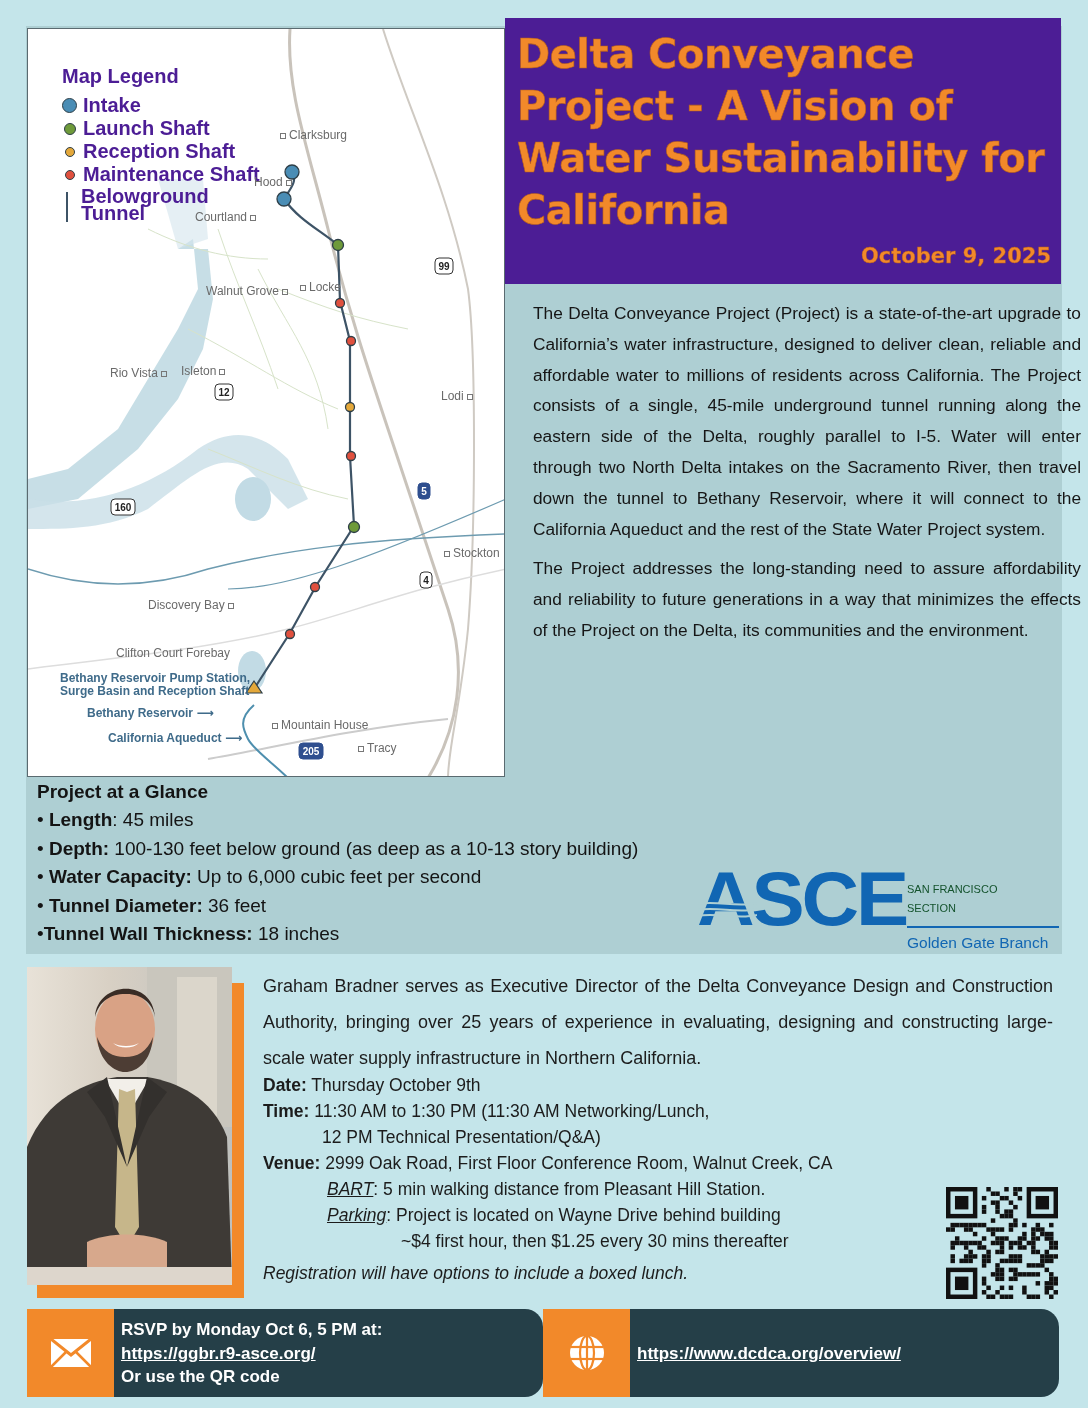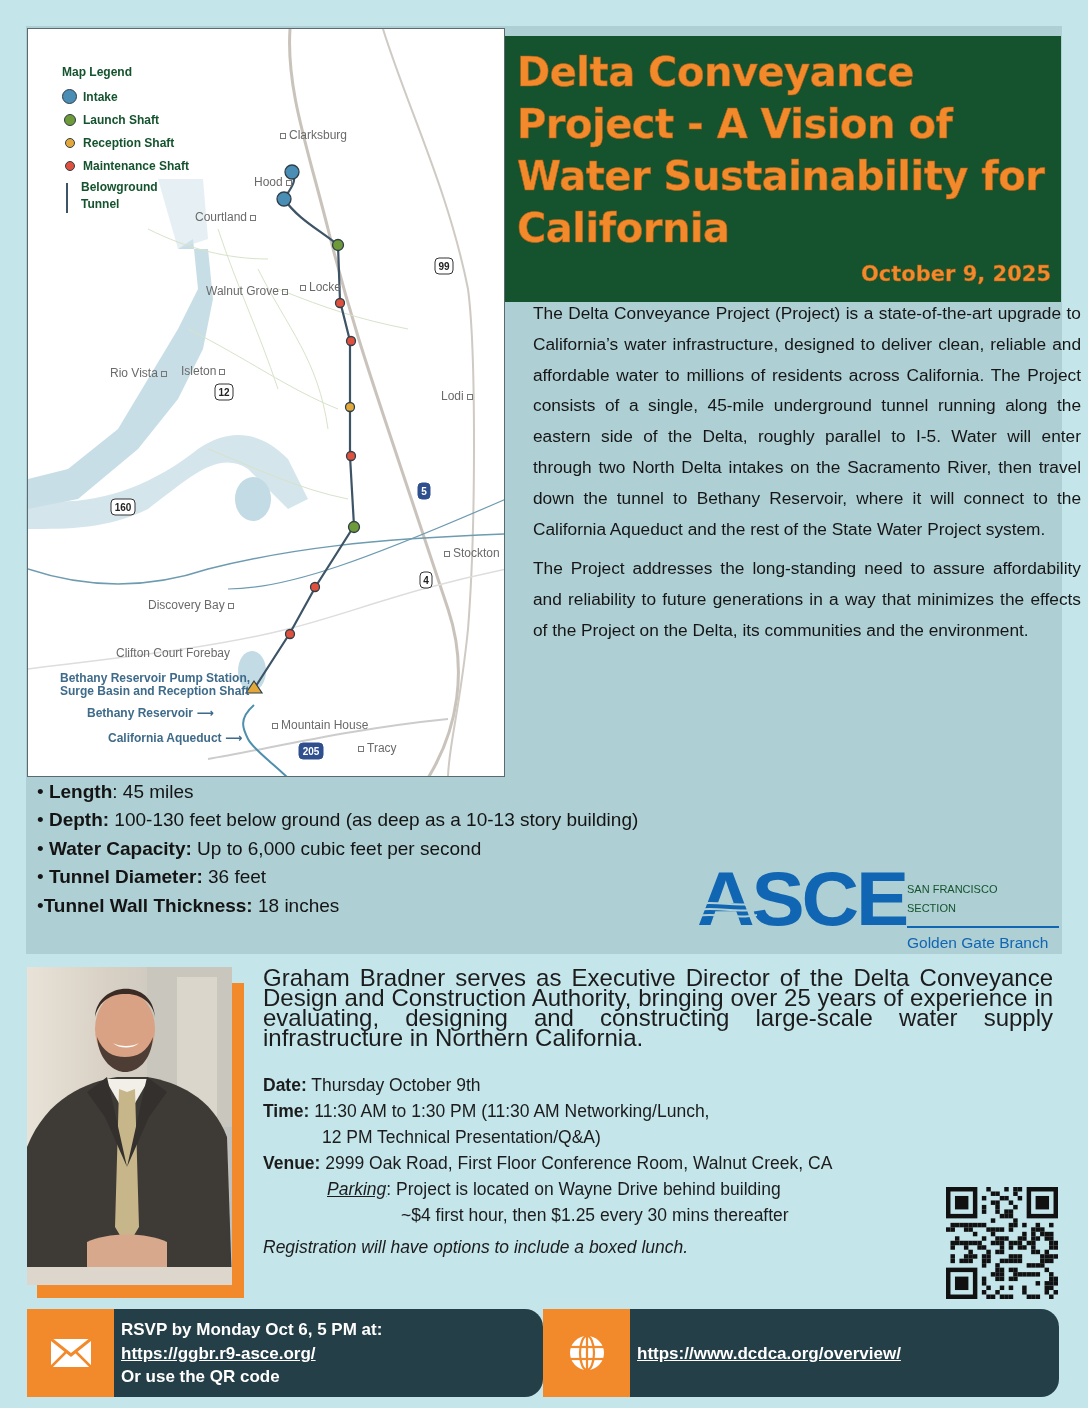--- a/index.html
+++ b/index.html
@@ -5,32 +5,32 @@
   * { box-sizing: border-box; margin: 0; padding: 0; }
   html, body { width: 1088px; height: 1408px; }
   body { background: #c4e5ea; font-family: "Liberation Sans", "DejaVu Sans", sans-serif; color: #1c1c1c; position: relative; overflow: hidden; }
 
   
   .upper-bg { position: absolute; left: 26px; top: 26px; width: 1036px; height: 928px; background: #aecfd3; }
 
   
   .map { position: absolute; left: 27px; top: 28px; width: 478px; height: 749px; background: #fff; border: 1px solid #5a6a70; overflow: hidden; }
   .map svg { position: absolute; left: 0; top: 0; }
-  .legend { position: absolute; left: 34px; top: 36px; font-weight: bold; color: #14532d; font-size: 12px; }
+  .legend { position: absolute; left: 34px; top: 36px; font-weight: bold; color: #4c1d95; font-size: 20px; }
   .legend-title { margin-bottom: 6px; }
   .legend-item { display: flex; align-items: center; height: 23px; }
   .legend-item .dot { display: inline-block; border-radius: 50%; border: 1.5px solid #2e3f48; margin-right: 6px; }
   .legend-item.tunnel { align-items: flex-start; height: auto; line-height: 17px; margin-top: 2px; }
   .legend-item.tunnel .line { width: 2px; height: 30px; background: #3d5366; margin: 4px 13px 0 4px; }
   .place { position: absolute; font-size: 12px; color: #6a6a6a; white-space: nowrap; }
   .place .sq { display: inline-block; width: 6px; height: 6px; border: 1px solid #777; margin: 0 3px; vertical-align: middle; }
   .callout { position: absolute; font-size: 12px; font-weight: bold; color: #3f6b8a; white-space: nowrap; line-height: 13px; }
 
   
-  .title-box { position: absolute; left: 505px; top: 36px; width: 556px; height: 266px; background: #14532d; }
+  .title-box { position: absolute; left: 505px; top: 18px; width: 556px; height: 266px; background: #4c1d95; }
   .title { position: absolute; left: 12px; top: 10px; width: 530px; color: #f2892a; font-family: "DejaVu Sans", sans-serif; font-weight: bold; font-size: 40px; line-height: 52px; letter-spacing: -0.5px; -webkit-text-stroke: 0.6px #b8601a; }
   .event-date { position: absolute; right: 10px; top: 226px; color: #f2892a; font-family: "DejaVu Sans", sans-serif; font-weight: bold; font-size: 21px; -webkit-text-stroke: 0.4px #b8601a; }
 
   
   .desc { position: absolute; left: 533px; top: 298px; width: 548px; font-size: 17.3px; line-height: 30.8px; text-align: justify; color: #161616; }
   .desc p + p { margin-top: 9px; }
 
   
   .glance { position: absolute; left: 37px; top: 778px; font-size: 19px; line-height: 28.4px; color: #141414; }
   .glance b { font-weight: bold; }
@@ -38,21 +38,21 @@
   
   .asce { position: absolute; left: 697px; top: 862px; width: 364px; height: 92px; }
   .asce-letters { position: absolute; left: 0; top: 0; font-family: "Liberation Sans", sans-serif; font-weight: bold; font-size: 76px; line-height: 74px; color: #1166b3; letter-spacing: -3px; transform: scaleX(1.05); transform-origin: left; }
   .asce-sf { position: absolute; left: 210px; top: 18px; font-size: 11px; line-height: 19px; color: #14532d; }
   .asce-rule { position: absolute; left: 210px; top: 64px; width: 152px; height: 2px; background: #1166b3; }
   .asce-branch { position: absolute; left: 210px; top: 72px; font-size: 15.5px; color: #1166b3; }
 
   
   .photo-accent { position: absolute; left: 37px; top: 983px; width: 207px; height: 315px; background: #f2892a; }
   .photo { position: absolute; left: 27px; top: 967px; width: 205px; height: 318px; overflow: hidden; background: linear-gradient(90deg, #e8e2d8 0%, #d8d0c4 40%, #bfc0bd 100%); }
-  .bio { position: absolute; left: 263px; top: 968px; width: 790px; font-size: 24px; line-height: 20px; text-align: justify; }
+  .bio { position: absolute; left: 263px; top: 968px; width: 790px; font-size: 18px; line-height: 36px; text-align: justify; }
   .details { position: absolute; left: 263px; top: 1072px; font-size: 17.5px; line-height: 26px; }
   .details .indent1 { padding-left: 59px; }
   .details .indent2 { padding-left: 64px; }
   .details .indent3 { padding-left: 138px; }
   .details u { font-style: italic; }
   .reg { font-style: italic; margin-top: 6px; }
   .qr { position: absolute; left: 946px; top: 1187px; width: 112px; height: 112px; }
 
   
   .foot { position: absolute; top: 1309px; height: 88px; background: #253f48; border-radius: 18px; }
@@ -185,20 +185,21 @@
   <div class="title">Delta Conveyance Project - A Vision of Water Sustainability for California</div>
   <div class="event-date">October 9, 2025</div>
 </div>
 
 <div class="desc">
   <p>The Delta Conveyance Project (Project) is a state-of-the-art upgrade to California’s water infrastructure, designed to deliver clean, reliable and affordable water to millions of residents across California. The Project consists of a single, 45-mile underground tunnel running along the eastern side of the Delta, roughly parallel to I-5. Water will enter through two North Delta intakes on the Sacramento River, then travel down the tunnel to Bethany Reservoir, where it will connect to the California Aqueduct and the rest of the State Water Project system.</p>
   <p>The Project addresses the long-standing need to assure affordability and reliability to future generations in a way that minimizes the effects of the Project on the Delta, its communities and the environment.</p>
 </div>
 
 <div class="glance">
+  <div><b>Project at a Glance</b></div>
   <div>• <b>Length</b><span>:</span><span> 45 miles</span></div>
   <div>• <b>Depth:</b><span> 100-130 feet below ground (as deep as a 10-13 story building)</span></div>
   <div>• <b>Water Capacity:</b><span> Up to 6,000 cubic feet per second</span></div>
   <div>• <b>Tunnel Diameter:</b><span> 36 feet</span></div>
   <div>•<b>Tunnel Wall Thickness:</b><span> 18 inches</span></div>
 </div>
 
 <div class="asce">
   <div class="asce-letters">ASCE</div>
   <svg style="position:absolute;left:0;top:36px" width="60" height="24">
@@ -231,20 +232,21 @@
   </svg>
 </div>
 
 <div class="bio">Graham Bradner serves as Executive Director of the Delta Conveyance Design and Construction Authority, bringing over 25 years of experience in evaluating, designing and constructing large-scale water supply infrastructure in Northern California.</div>
 
 <div class="details">
   <div><b>Date:</b><span> Thursday October 9th</span></div>
   <div><b>Time:</b><span> 11:30 AM to 1:30 PM (11:30 AM Networking/Lunch,</span></div>
   <div class="indent1">12 PM Technical Presentation/Q&amp;A)</div>
   <div><b>Venue:</b><span> 2999 Oak Road, First Floor Conference Room, Walnut Creek, CA</span></div>
+  <div class="indent2"><u>BART</u><span>: 5 min walking distance from Pleasant Hill Station.</span></div>
   <div class="indent2"><u>Parking</u><span>: Project is located on Wayne Drive behind building</span></div>
   <div class="indent3">~$4 first hour, then $1.25 every 30 mins thereafter</div>
   <div class="reg">Registration will have options to include a boxed lunch.</div>
 </div>
 
 <svg class="qr" id="qr" viewBox="0 0 25 25">
     <rect width="25" height="25" fill="#c4e5ea"></rect>
     <rect x="9" y="0" width="1" height="1" fill="#111"></rect>
     <rect x="13" y="0" width="1" height="1" fill="#111"></rect>
     <rect x="15" y="0" width="1" height="1" fill="#111"></rect>

